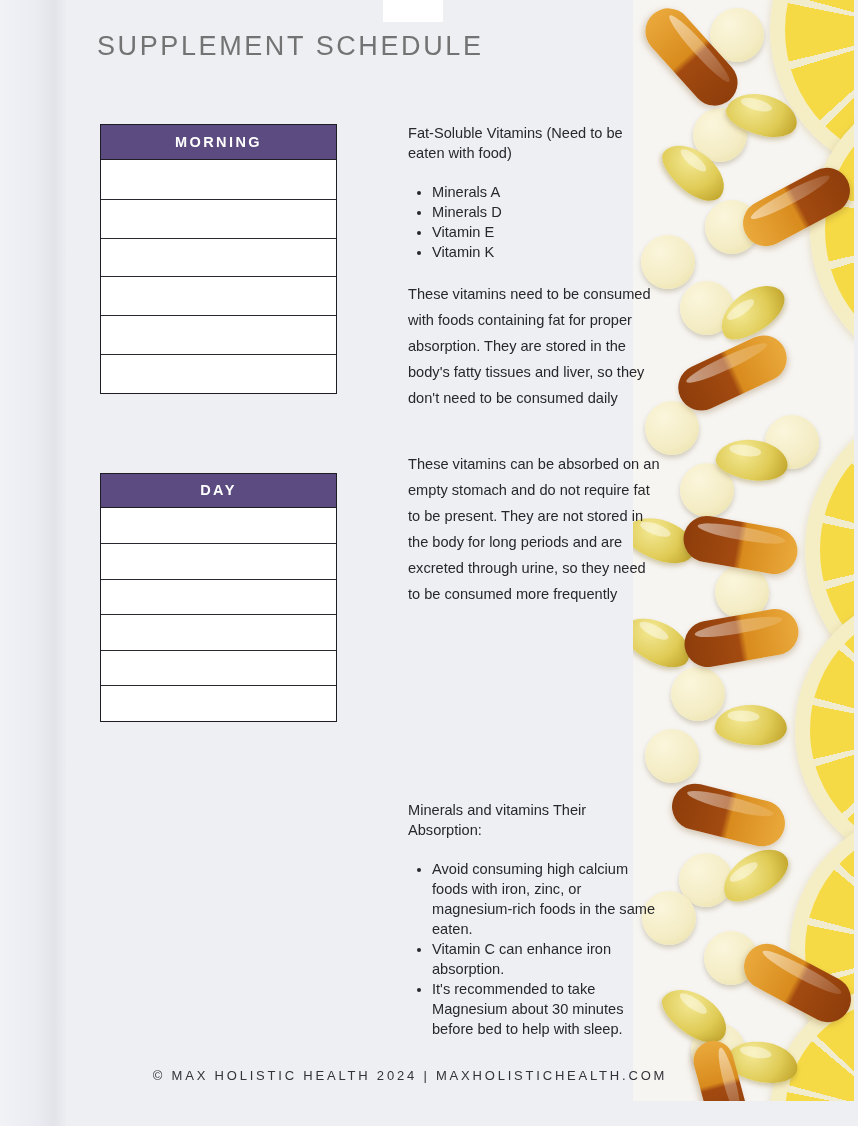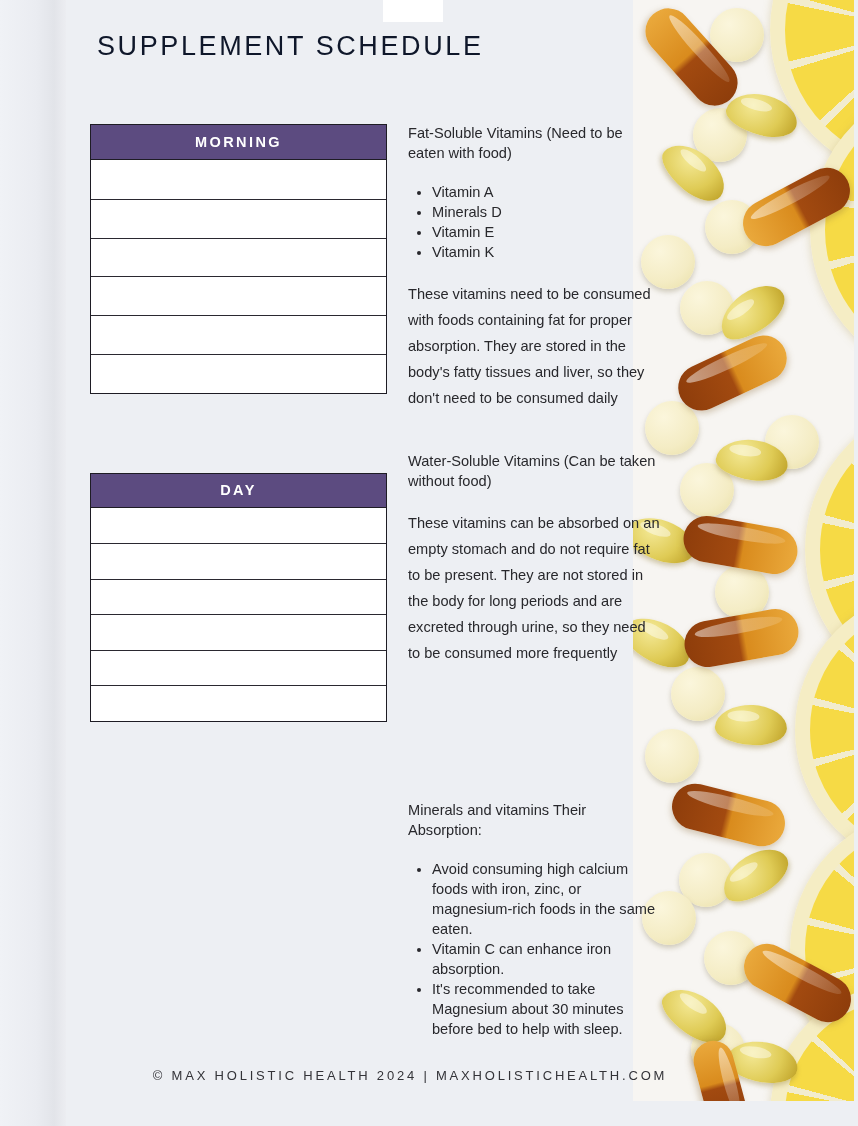--- a/index.html
+++ b/index.html
@@ -13,26 +13,26 @@
 
   .left-shade {
     position:absolute; left:0; top:0; width:66px; height:100%;
     background:linear-gradient(90deg,#f0f2f6 0%,#eaecf1 55%,#e2e4e9 82%,#ecedf1 100%);
   }
 
   .white-patch { position:absolute; left:383px; top:0; width:60px; height:22px; background:#ffffff; }
 
   .page-title {
     position:absolute; left:97px; top:31px;
-    font-size:27px; font-weight:400; letter-spacing:2.6px; color:#0f172a;
+    font-size:27px; font-weight:400; letter-spacing:2.6px; color:#737373;
   }
 
   
   .sched {
-    position:absolute; left:90px; width:297px;
+    position:absolute; left:100px; width:237px;
     background:#0369a1; border:1.4px solid #1e1c24;
   }
   .sched .hdr {
     background:#5c4b80; color:#ffffff;
     display:flex; align-items:center; justify-content:center;
     font-size:14.5px; font-weight:700; letter-spacing:2.4px;
     border-bottom:1.4px solid #1e1c24;
   }
   .sched .row { background:#ffffff; }
   .sched .row + .row { border-top:1.3px solid #2a2830; }
@@ -161,40 +161,39 @@
     <div class="row"></div>
     <div class="row"></div>
     <div class="row"></div>
     <div class="row"></div>
     <div class="row"></div>
   </div>
 
   <div class="info i1">
     <h3>Fat-Soluble Vitamins (Need to be eaten with food)</h3>
     <ul>
-      <li>Vitamin A</li>
+      <li>Minerals A</li>
       <li>Minerals D</li>
       <li>Vitamin E</li>
       <li>Vitamin K</li>
     </ul>
     <p>These vitamins need to be consumed with foods containing fat for proper absorption. They are stored in the body's fatty tissues and liver, so they don't need to be consumed daily</p>
   </div>
 
   <div class="sched t2">
     <div class="hdr">DAY</div>
     <div class="row"></div>
     <div class="row"></div>
     <div class="row"></div>
     <div class="row"></div>
     <div class="row"></div>
     <div class="row"></div>
   </div>
 
   <div class="info i2">
-    <h3>Water-Soluble Vitamins (Can be taken without food)</h3>
     <p>These vitamins can be absorbed on an empty stomach and do not require fat to be present. They are not stored in the body for long periods and are excreted through urine, so they need to be consumed more frequently</p>
   </div>
 
 
   <div class="info i3">
     <h3>Minerals and vitamins Their Absorption:</h3>
     <ul>
       <li>Avoid consuming high calcium foods with iron, zinc, or magnesium-rich foods in the same eaten.</li>
       <li>Vitamin C can enhance iron absorption.</li>
       <li>It's recommended to take Magnesium about 30 minutes before bed to help with sleep.</li>

